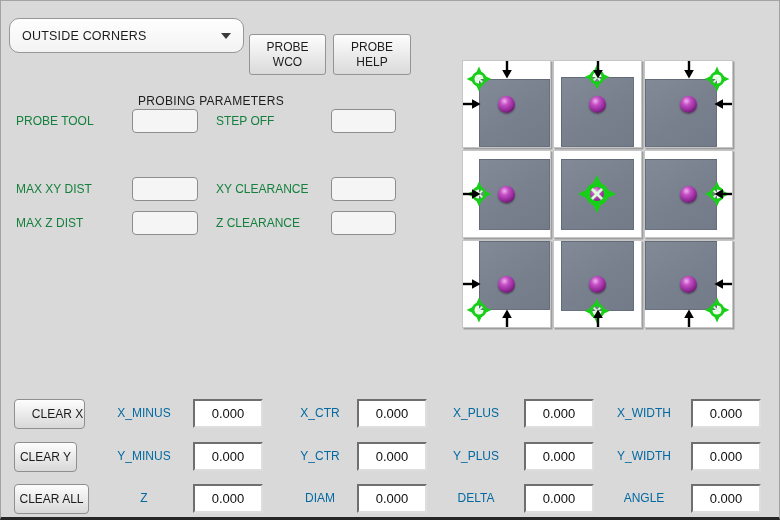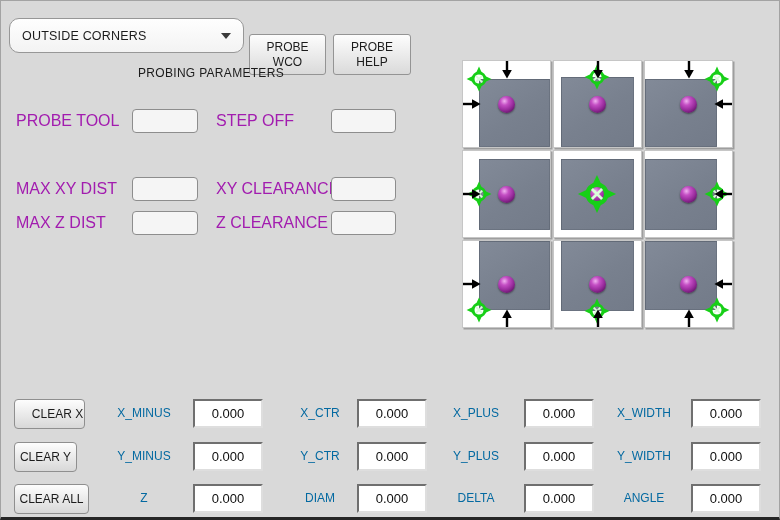--- a/index.html
+++ b/index.html
@@ -31,25 +31,25 @@
     background:linear-gradient(#fdfdfd,#dadada);
     border:1px solid #949494; border-radius:3px;
     font-family:inherit; font-size:12px; line-height:1.25; color:#1c1c1c;
     text-align:center; cursor:pointer;margin-top:20px;
   }
   #btn-wco { left:248px; width:77px; }
   #btn-help { left:332px; width:78px; }
 
   
   .params-title {
-    position:absolute; left:0; top:65px; width:420px; text-align:center;
+    position:absolute; left:0; top:93px; width:420px; text-align:center;
     font-size:12px; color:#1c1c1c; letter-spacing:.3px;
   }
   .param-row { position:absolute; left:0; width:440px; height:24px; }
-  .param-label { position:absolute; font-size:16px; line-height:24px; color:#a21caf; white-space:nowrap; }
+  .param-label { position:absolute; font-size:12px; line-height:24px; color:#15803d; white-space:nowrap; }
   .pl-left { left:15px; }
   .pl-right { left:215px; }
   .param-input {
     position:absolute; width:66px; height:24px;
     background:#f5f5f5; border:1px solid #8d8d8d; border-radius:4px;
     font-family:inherit; font-size:12px; padding:0 6px; color:#111;
   }
   .pi-left { left:131px; }
   .pi-right { left:330px; width:65px; }
 

